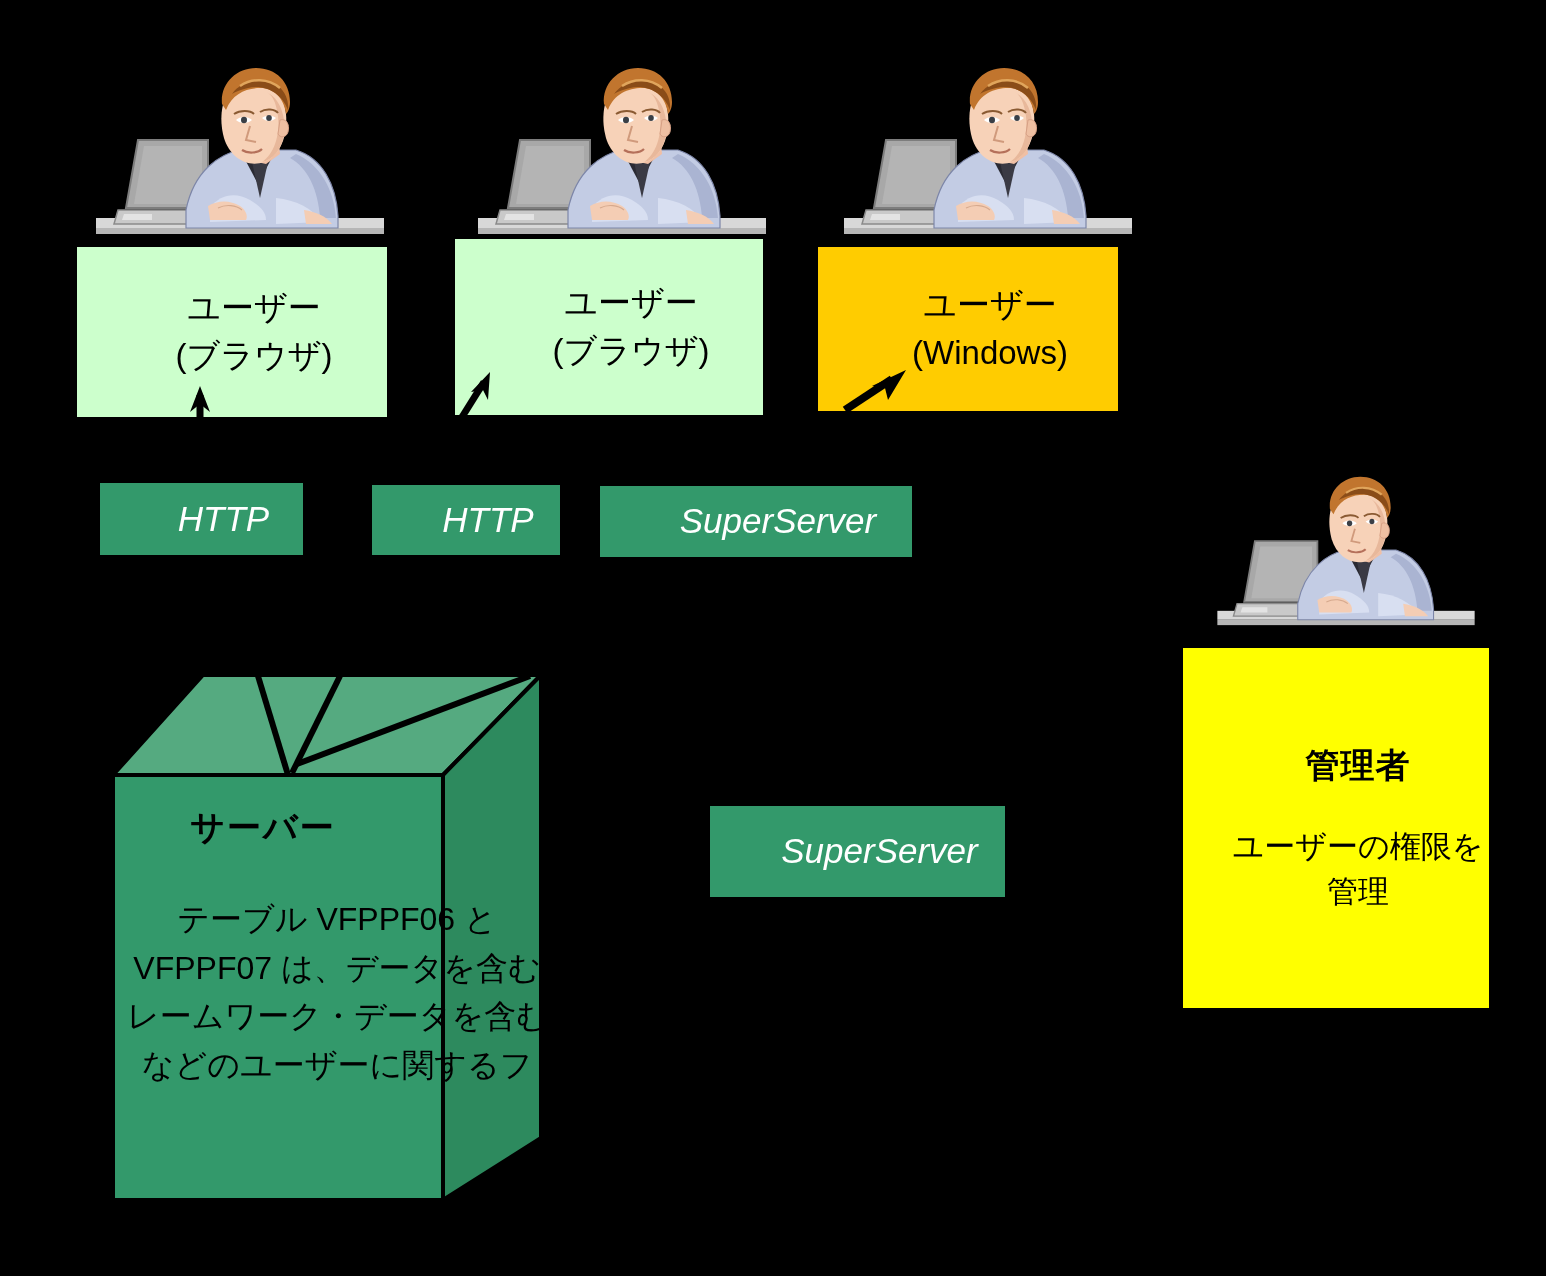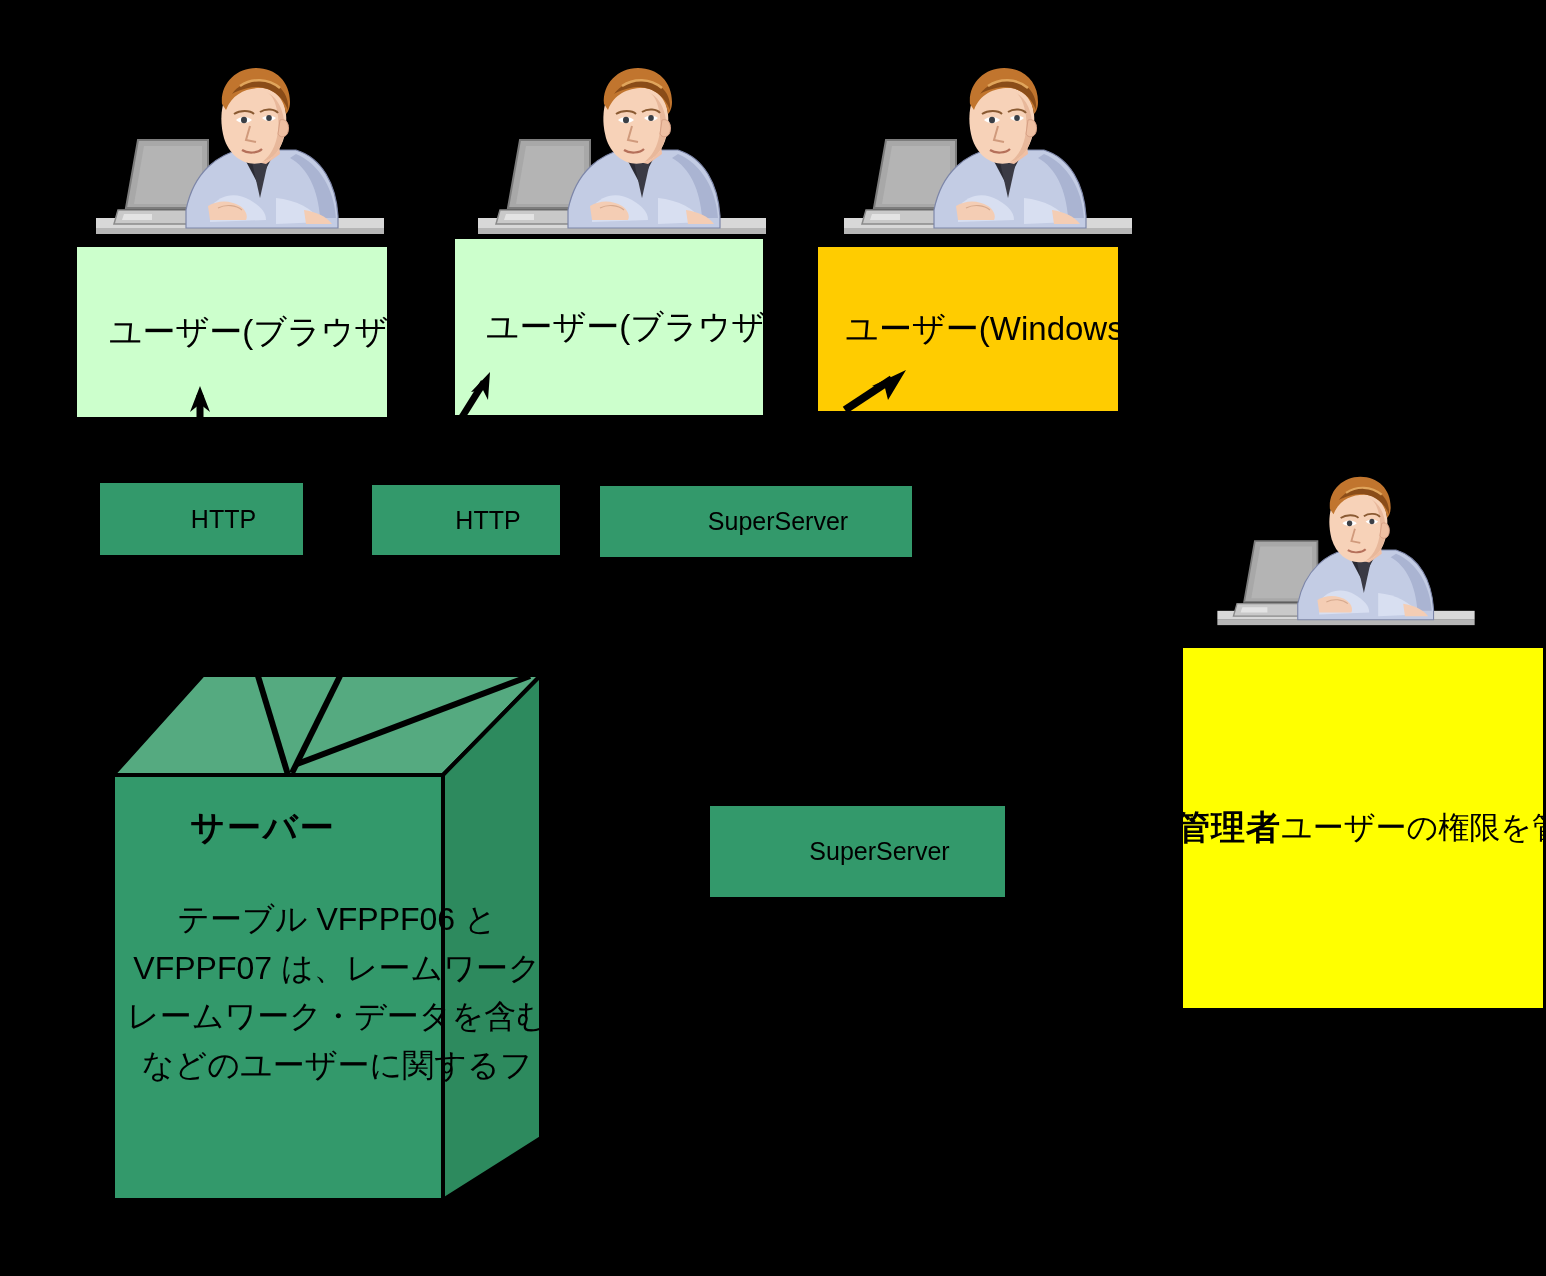--- a/index.html
+++ b/index.html
@@ -17,41 +17,43 @@
     height: 1276px;
     background: #000000;
     overflow: hidden;
   }
 
   
   .node-box {
     position: absolute;
     box-sizing: border-box;
     display: flex;
+    flex-direction: column;
     align-items: center;
     justify-content: center;
     color: #000000;
     text-align: right;
     line-height: 1.45;
     padding-left: 44px;
   }
   .node-line { display: block; white-space: nowrap; }
 
   
   .user-box {
     background: #ccffcc;
     font-size: 33px;
   }
   .user-box.windows { background: #ffcc00; }
 
   
   .proto-chip {
     background: #33996b;
-    font-size: 25px;
-    color: #000000;
+    font-size: 35px;
+    color: #ffffff;
+    font-style: italic;
   }
 
   
   .admin-box {
     background: #ffff00;
     font-size: 31px;
   }
   .admin-box .bold-line {
     font-weight: bold;
     font-size: 34px;
@@ -289,21 +291,21 @@
   </div>
 
   <div class="node-box proto-chip" style="left:600px; top:486px; width:312px; height:71px;">
     <span class="node-line">SuperServer</span>
   </div>
 
   <div class="node-box proto-chip" style="left:710px; top:806px; width:295px; height:91px;">
     <span class="node-line">SuperServer</span>
   </div>
 
-  <div class="node-box admin-box" style="left:1183px; top:648px; width:360px; height:360px;">
+  <div class="node-box admin-box" style="left:1183px; top:648px; width:306px; height:360px;">
     <span class="node-line bold-line">管理者</span>
     <span class="admin-gap"></span>
     <span class="node-line">ユーザーの権限を</span>
     <span class="node-line">管理</span>
   </div>
 
   <svg class="layer" viewBox="0 0 1546 1276">
 
     <g>
       <path d="M200 425 L200 395" stroke="#000000" stroke-width="7" fill="none"></path>
@@ -330,18 +332,18 @@
 
       <path d="M288 775 L258 676" stroke="#000000" stroke-width="6" fill="none"></path>
       <path d="M292 773 L340 676" stroke="#000000" stroke-width="6" fill="none"></path>
       <path d="M297 764 L530 676" stroke="#000000" stroke-width="6" fill="none"></path>
     </g>
   </svg>
 
   <div class="cube-title">サーバー</div>
   <div class="cube-body">
     <span class="node-line">テーブル VFPPF06 と</span>
-    <span class="node-line">VFPPF07 は、レームワーク</span>
+    <span class="node-line">VFPPF07 は、データを含む</span>
     <span class="node-line">レームワーク・データを含む</span>
     <span class="node-line">などのユーザーに関するフ</span>
   </div>
 
 </div>
 
 </body></html>

